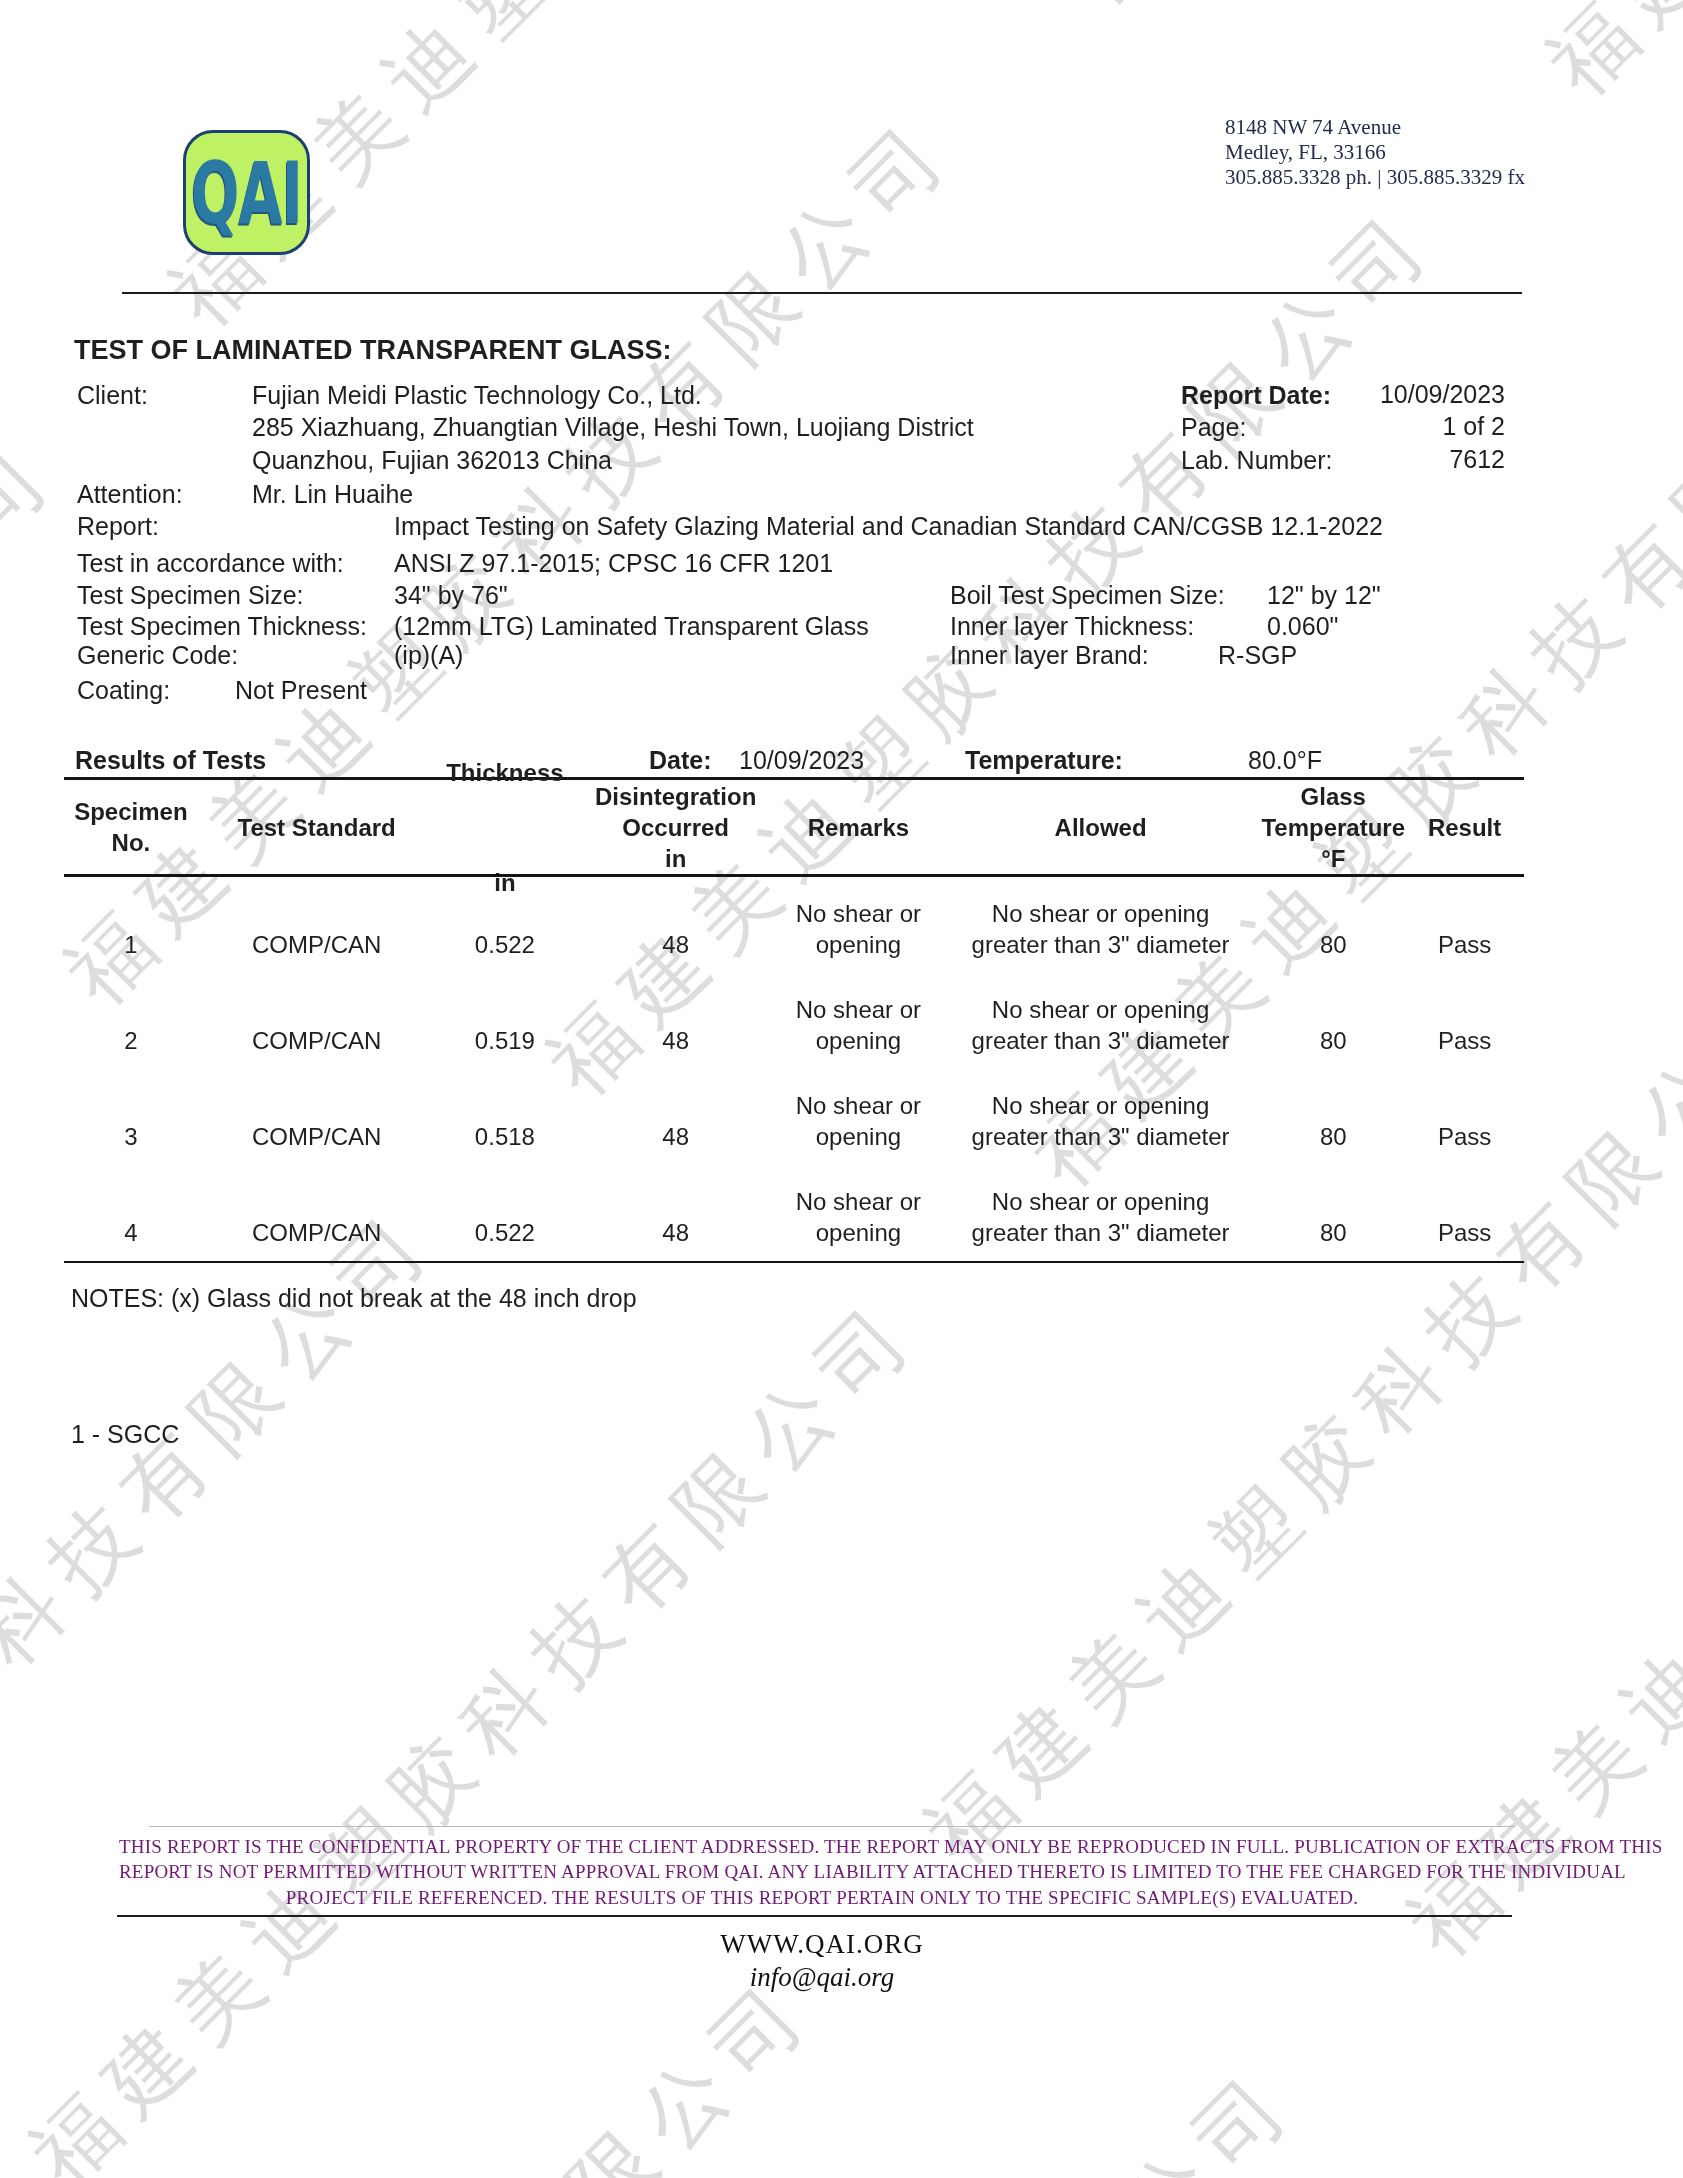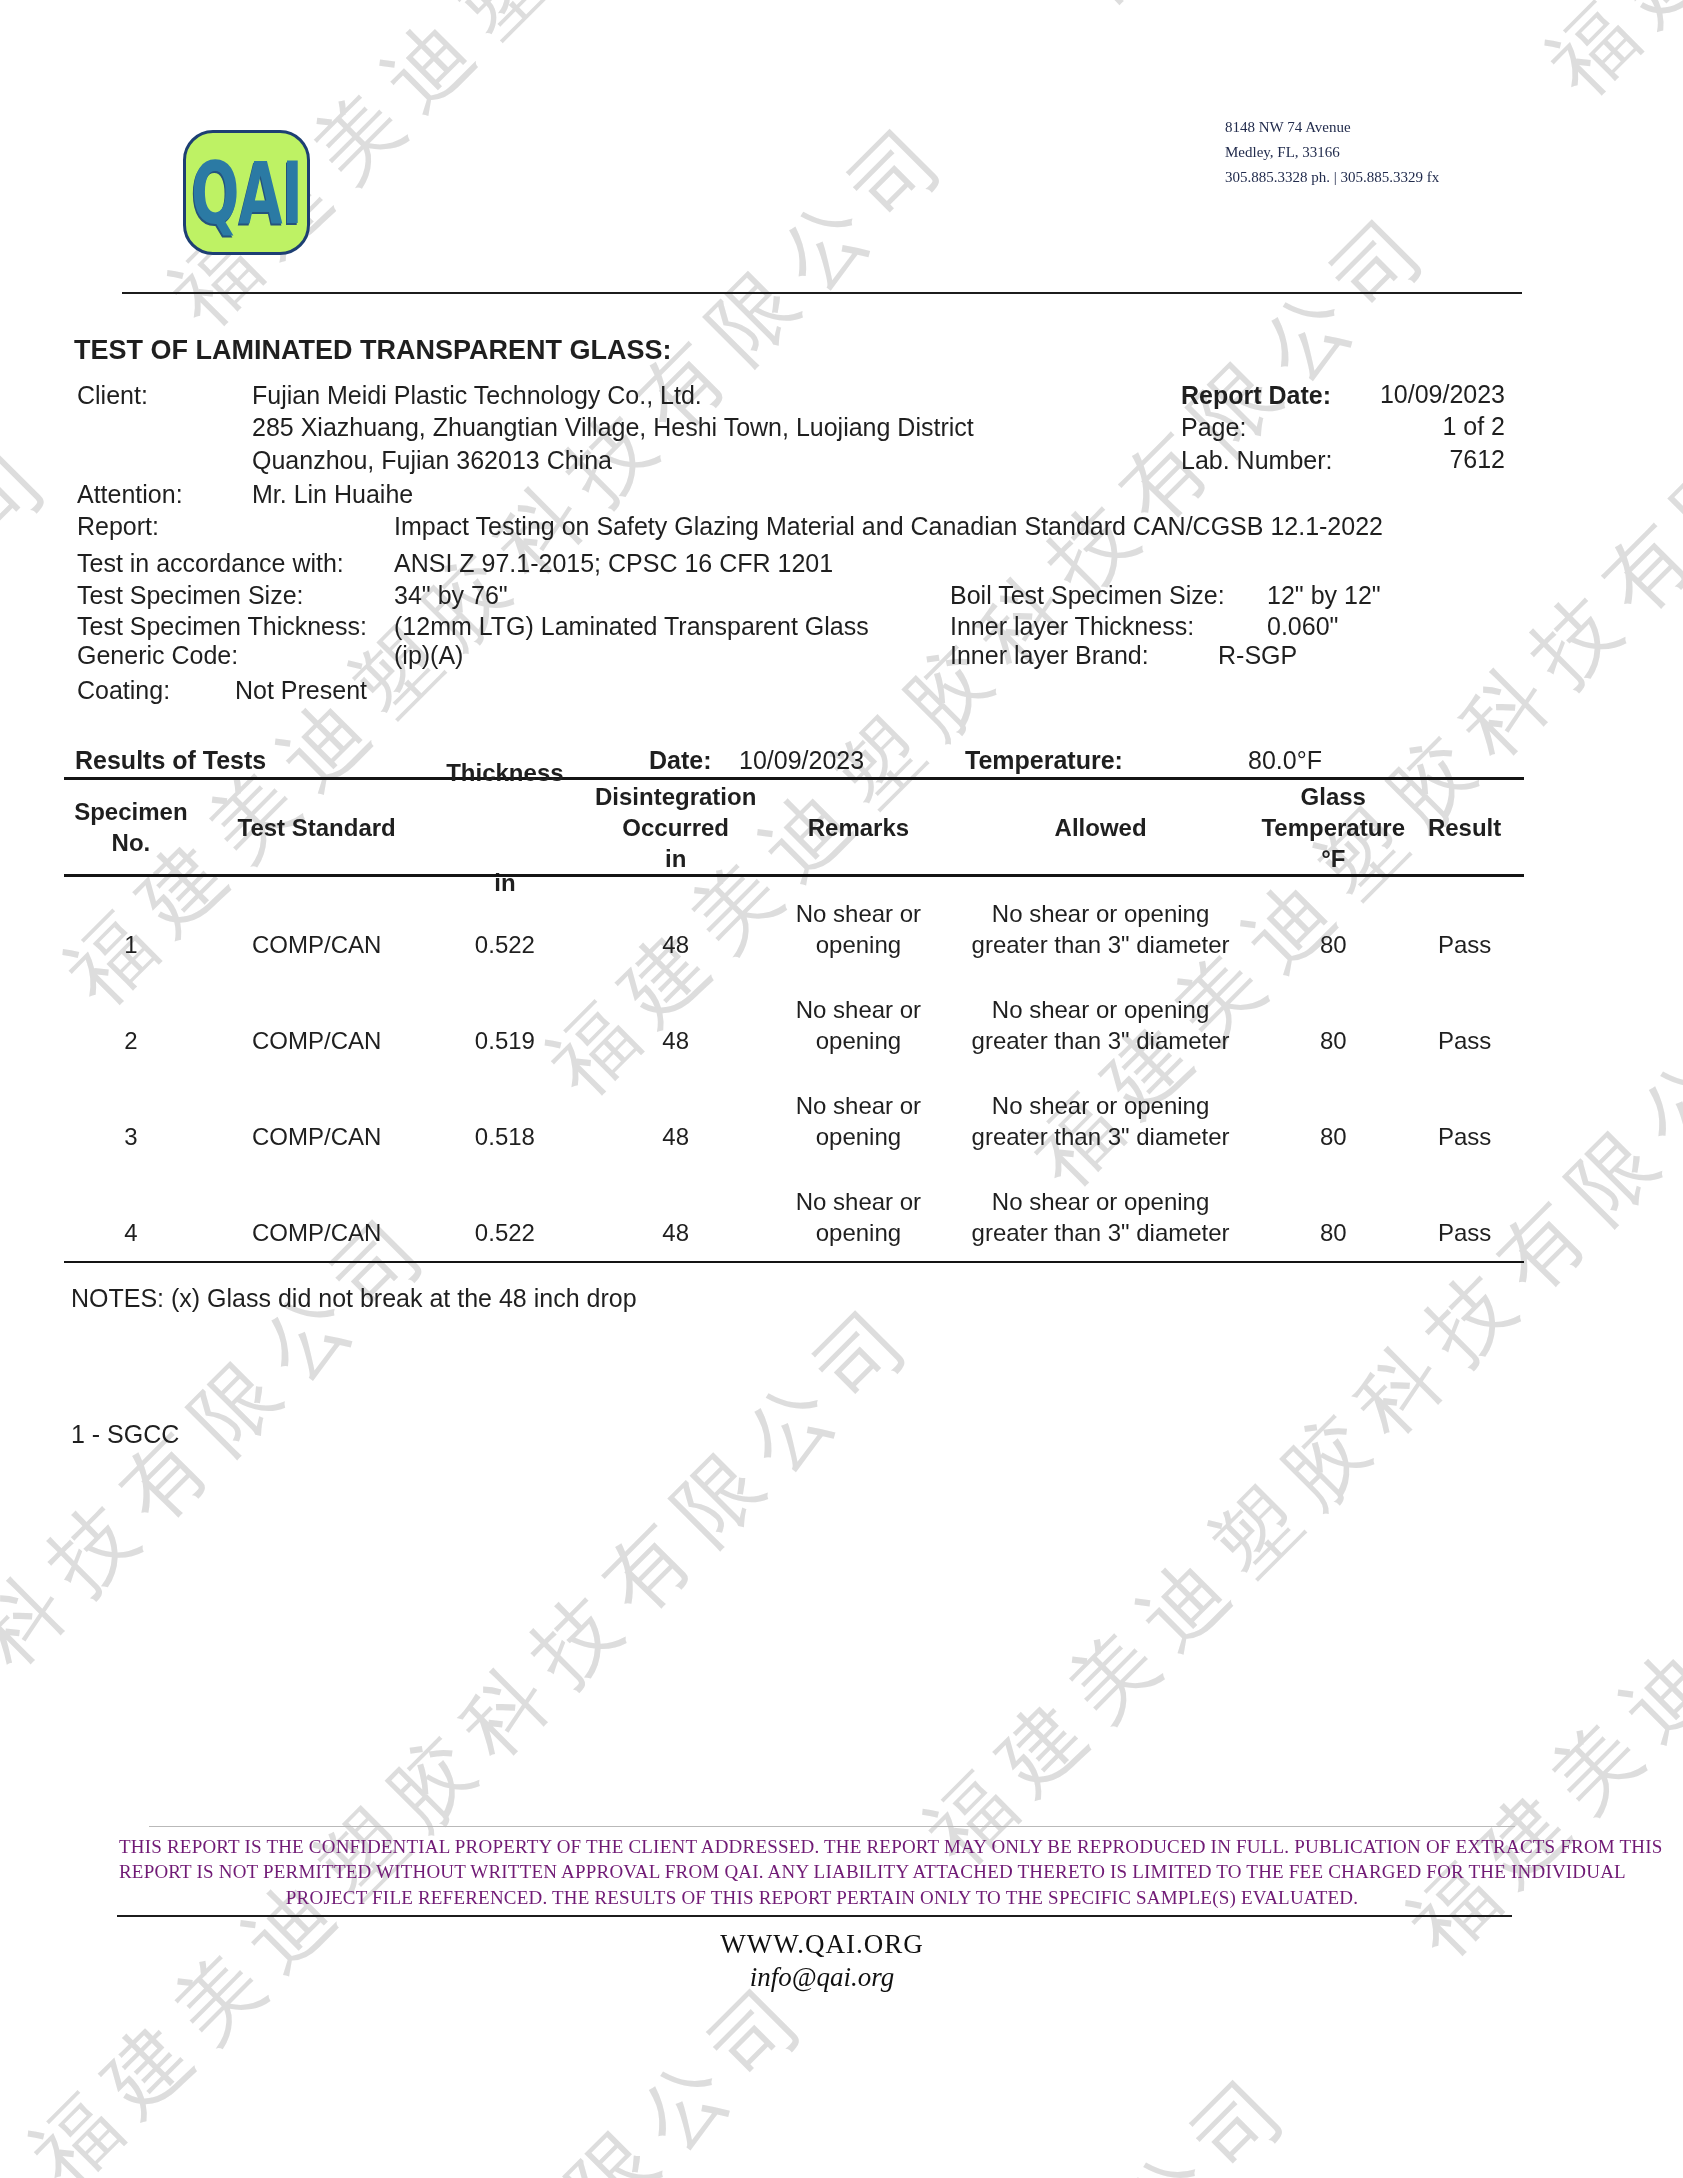--- a/index.html
+++ b/index.html
@@ -36,21 +36,21 @@
   }
   .logo-text{
     font-family:"DejaVu Sans","Liberation Sans",sans-serif;
     font-weight:bold;font-size:57px;color:#2b7aa4;
     transform:scaleY(1.5);letter-spacing:-1px;
     text-shadow:-1px 1px 0 #24537d;
   }
   .addr{
     position:absolute;left:1225px;top:115px;width:356px;
     font-family:"Liberation Serif","DejaVu Serif",serif;
-    font-size:15px;line-height:25px;color:#222c4d;
+    font-size:21px;line-height:25px;color:#222c4d;
   }
   .rule{position:absolute;background:#1c1c1c;height:2px;}
   .rule-light{position:absolute;background:#b9b9b9;height:1px;}
   
   .t{position:absolute;font-size:25px;line-height:30px;white-space:nowrap;}
   .bold{font-weight:bold;}
   .title{font-size:27px;font-weight:bold;letter-spacing:0;}
   .meta-val{position:absolute;right:178px;text-align:right;font-size:25px;white-space:nowrap;}
   
   .tbl{position:absolute;left:64px;top:777px;width:1460px;}

